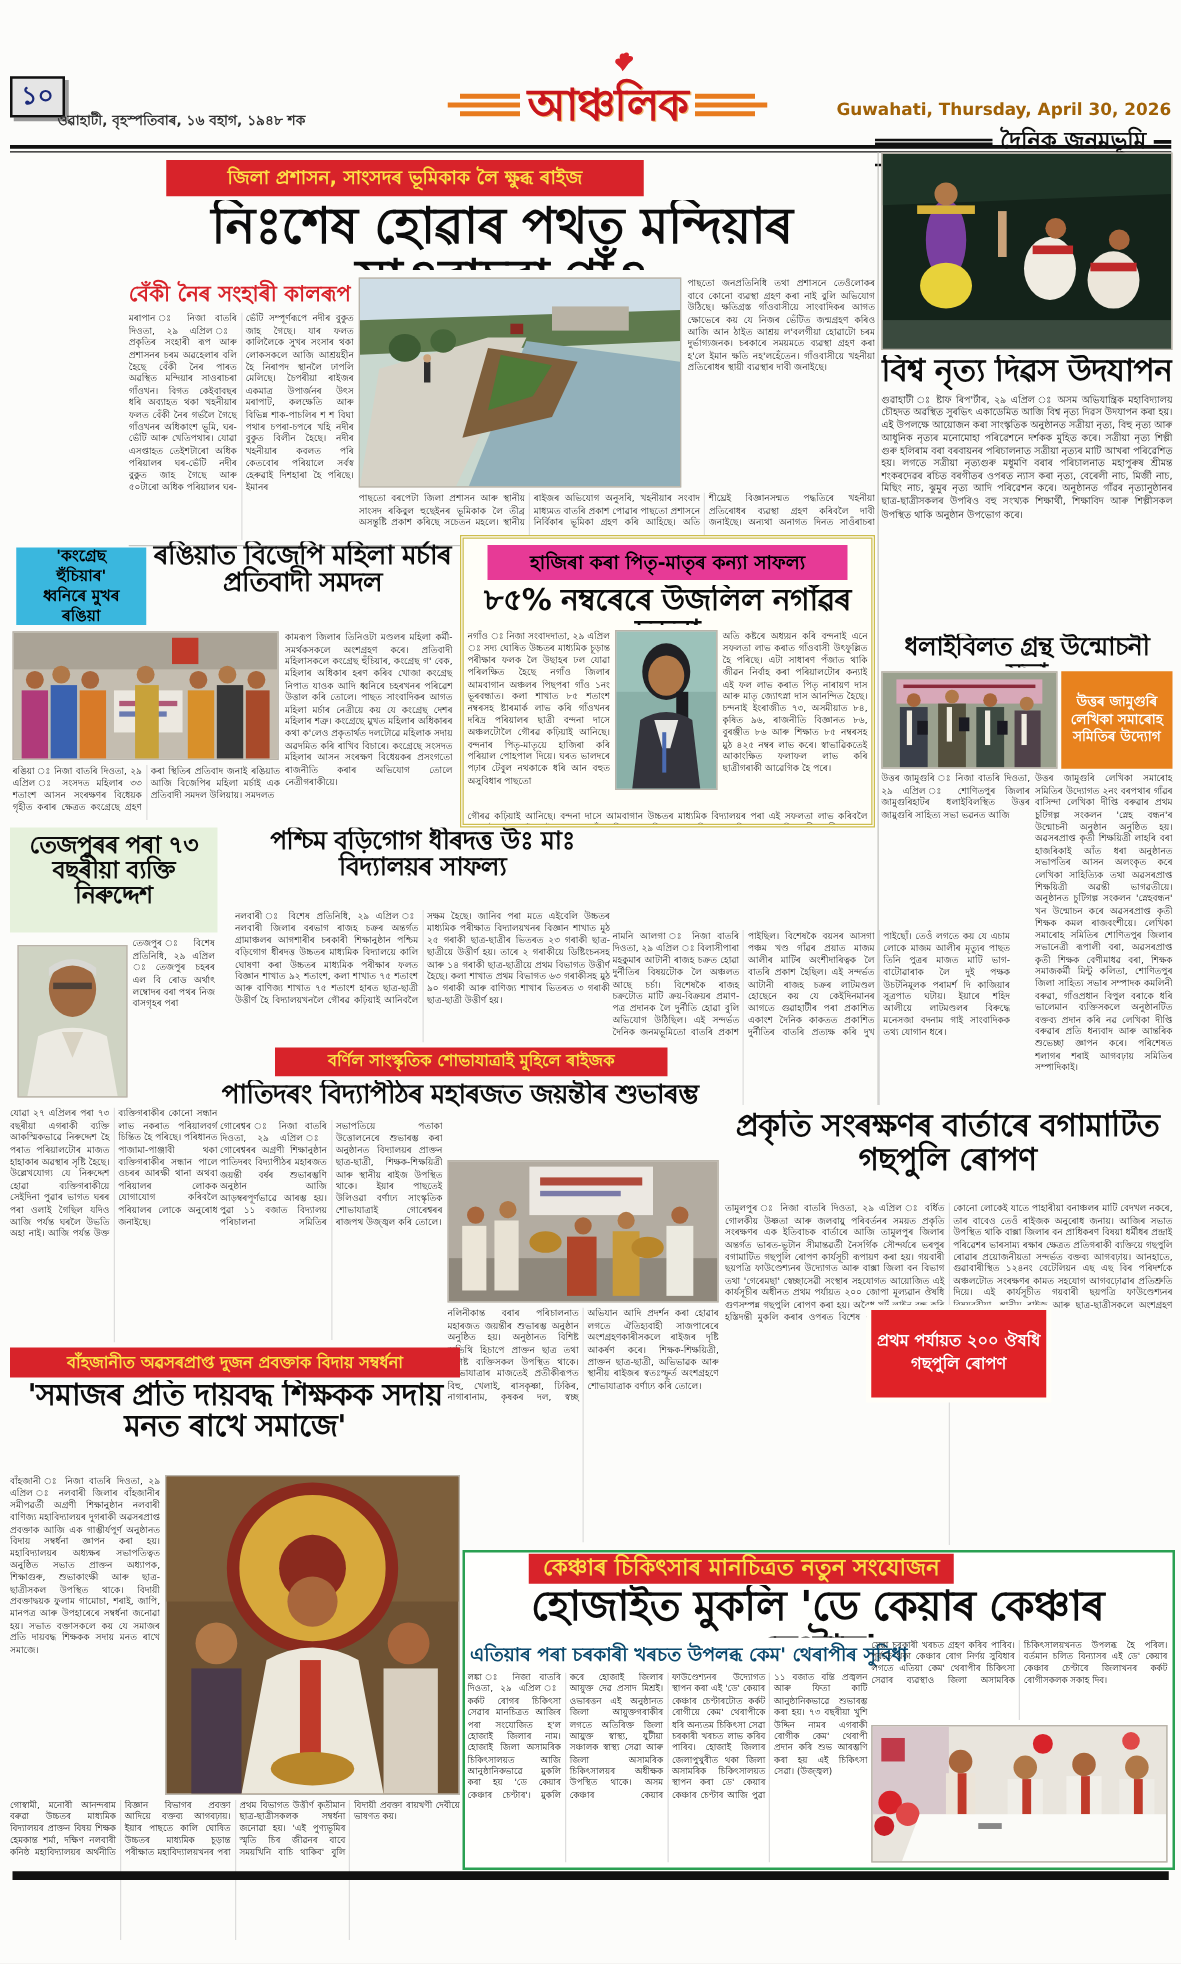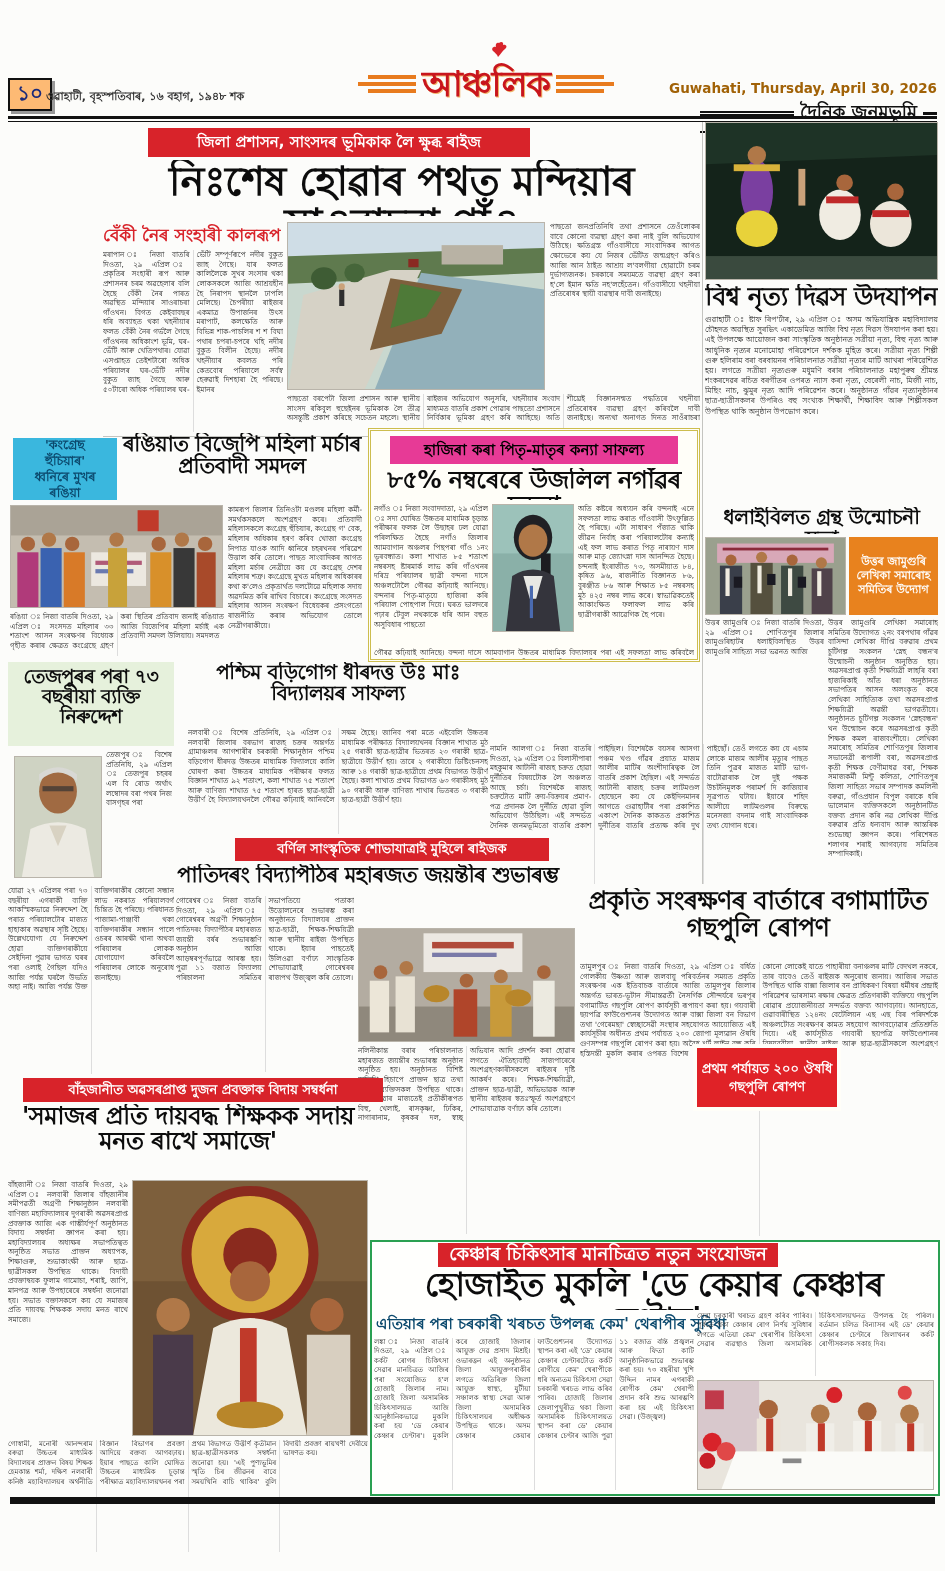--- a/index.html
+++ b/index.html
@@ -8,33 +8,33 @@
     position:relative; width:945px; height:1571px; margin:0 auto;
     background:#fcfcfa; overflow:hidden;
     font-family:"DejaVu Sans", sans-serif; color:#1a1a1a;
   }
   .abs { position:absolute; }
   .bt { font-size:7.2px; line-height:1.34; text-align:justify; overflow:hidden; color:#222; }
   .cols2 { column-count:2; column-gap:7px; column-rule:1px solid #ddd; }
   .cols3 { column-count:3; column-gap:7px; column-rule:1px solid #ddd; }
   .cols4 { column-count:4; column-gap:7px; column-rule:1px solid #ddd; }
   .hl { font-weight:900; color:#0c0c0c; line-height:1.06; text-align:center; letter-spacing:-0.5px; overflow:hidden; }
-  .banner { background:#d8232a; color:#ffffff; font-weight:bold; display:flex; align-items:center; justify-content:center; text-align:center; overflow:hidden;margin-left:15px; }
+  .banner { background:#d8232a; color:#fde047; font-weight:bold; display:flex; align-items:center; justify-content:center; text-align:center; overflow:hidden; }
   .photo { overflow:hidden; background:#cfcac0; border:1px solid #b9b4aa; }
   .photo svg { display:block; width:100%; height:100%; }
   .rule { background:#111; }
   .grule { background:#c4c4c0; }
   .subred { color:#d8232a; font-weight:900; white-space:nowrap; overflow:hidden; }
 </style>
 </head>
 <body>
 
 <div class="page">
 
-  <div class="abs" style="left:8px;top:78px;width:44px;height:33px;border:2px solid #111;box-shadow:3px 3px 0 #999;background:#fdba74;display:flex;align-items:center;justify-content:center;">
+  <div class="abs" style="left:8px;top:61px;width:44px;height:33px;border:2px solid #111;box-shadow:3px 3px 0 #999;background:#e5e5e5;display:flex;align-items:center;justify-content:center;">
     <span style="font-size:20px;font-weight:900;color:#1b2a7a;">১০</span>
   </div>
   <div class="abs" style="left:46px;top:88px;font-size:11px;font-weight:bold;color:#333;">ওৱাহাটী, বৃহস্পতিবাৰ, ১৬ বহাগ, ১৯৪৮ শক</div>
 
   <div class="abs" style="left:330px;top:58px;width:312px;height:56px;display:flex;align-items:center;justify-content:center;gap:6px;">
     <span>
       <svg width="58" height="22" viewBox="0 0 58 22">
           <rect x="10" y="2" width="48" height="4" fill="#e87b1e"></rect>
           <rect x="0" y="9" width="58" height="4" fill="#e87b1e"></rect>
           <rect x="10" y="16" width="48" height="4" fill="#e87b1e"></rect>
@@ -135,21 +135,21 @@
         <rect x="80" y="24" width="3" height="18" fill="#f0ece0"></rect>
       <rect x="20" y="28" width="6" height="8" fill="#1a1a22"></rect>
         <rect x="44" y="26" width="6" height="8" fill="#1a1a22"></rect>
       <rect x="66" y="28" width="6" height="8" fill="#1a1a22"></rect>
     </svg>
   </div>
   <div class="abs" style="left:849px;top:537px;width:89px;height:78px;background:#e8821e;color:#fff;font-weight:900;font-size:11px;line-height:1.25;display:flex;align-items:center;justify-content:center;text-align:center;padding:2px;">উত্তৰ জামুগুৰি লেখিকা সমাৰোহ সমিতিৰ উদ্যোগ</div>
   <div class="abs bt" style="left:705px;top:618px;width:119px;height:40px;">উত্তৰ জামুগুৰি ঃ নিজা বাতৰি দিওতা, ২৯ এপ্রিল ঃ শোণিতপুৰ জিলাৰ জামুগুৰিহাটৰ ধলাইবিলস্থিত উত্তৰ জামুগুৰি সাহিত্য সভা ভৱনত আজি</div>
   <div class="abs bt" style="left:828px;top:618px;width:110px;height:264px;">উত্তৰ জামুগুৰি লেখিকা সমাৰোহ সমিতিৰ উদ্যোগত ২নং বৰপথাৰ গাঁৱৰ বাসিন্দা লেখিকা দীপ্তি বৰুৱাৰ প্রথম চুটিগল্প সংকলন 'স্নেহ বন্ধন'ৰ উন্মোচনী অনুষ্ঠান অনুষ্ঠিত হয়। অৱসৰপ্রাপ্ত কৃতী শিক্ষয়িত্রী লাহৰি বৰা হাজৰিকাই আঁত ধৰা অনুষ্ঠানত সভাপতিৰ আসন অলংকৃত কৰে লেখিকা সাহিত্যিক তথা অৱসৰপ্রাপ্ত শিক্ষয়িত্রী অৱন্তী ভাগৱতীয়ে। অনুষ্ঠানত চুটিগল্প সংকলন 'স্নেহবন্ধন' খন উন্মোচন কৰে অৱসৰপ্রাপ্ত কৃতী শিক্ষক কমল ৰাজবংশীয়ে। লেখিকা সমাৰোহ সমিতিৰ শোণিতপুৰ জিলাৰ সভানেত্রী ৰূপালী বৰা, অৱসৰপ্রাপ্ত কৃতী শিক্ষক বেণীমাধৱ বৰা, শিক্ষক সমাজকর্মী মিন্টু কলিতা, শোণিতপুৰ জিলা সাহিত্য সভাৰ সম্পাদক কমলিনী বৰুৱা, গাঁওপ্রধান বিপুল বৰাকে ধৰি ভালেমান ব্যক্তিসকলে অনুষ্ঠানটিত বক্তব্য প্রদান কৰি নৱ লেখিকা দীপ্তি বৰুৱাৰ প্রতি ধন্যবাদ আৰু আন্তৰিক শুভেচ্ছা জ্ঞাপন কৰে। পৰিশেষত শলাগৰ শৰাই আগবঢ়ায় সমিতিৰ সম্পাদিকাই।</div>
 
-  <div class="abs" style="left:13px;top:438px;width:104px;height:62px;background:#3ab7de;color:#0c4a6e;font-weight:900;font-size:12.5px;line-height:1.3;display:flex;align-items:center;justify-content:center;text-align:center;padding:16px;">'কংগ্রেছ হুঁচিয়াৰ' ধ্বনিৰে মুখৰ ৰঙিয়া</div>
+  <div class="abs" style="left:13px;top:438px;width:104px;height:62px;background:#3ab7de;color:#000000;font-weight:900;font-size:12.5px;line-height:1.3;display:flex;align-items:center;justify-content:center;text-align:center;padding:16px;">'কংগ্রেছ হুঁচিয়াৰ' ধ্বনিৰে মুখৰ ৰঙিয়া</div>
   <div class="abs hl" style="left:122px;top:433px;width:240px;height:64px;font-size:21px;">ৰঙিয়াত বিজেপি মহিলা মৰ্চাৰ প্রতিবাদী সমদল</div>
   <div class="abs photo" style="left:10px;top:505px;width:213px;height:103px;">
     <svg viewBox="0 0 100 48" preserveAspectRatio="none">
       <rect width="100" height="48" fill="#c4bdb0"></rect>
       <rect x="0" y="0" width="100" height="14" fill="#aaa396"></rect>
       <rect x="60" y="2" width="10" height="10" fill="#c03a2a"></rect>
       <rect x="38" y="22" width="26" height="16" fill="#ece8e0"></rect>
       <rect x="40" y="26" width="22" height="2" fill="#b05a78"></rect>
       <rect x="40" y="30" width="18" height="2" fill="#6a7ab0"></rect>
       <circle cx="8" cy="18" r="3.4" fill="#a8663c"></circle>
@@ -230,21 +230,21 @@
       <rect x="61" y="26" width="10" height="24" fill="#c89a3a"></rect>
       <rect x="81" y="24" width="10" height="26" fill="#eceae0"></rect>
       <ellipse cx="36" cy="30" rx="6" ry="4" fill="#b8862a"></ellipse>
       <ellipse cx="74" cy="32" rx="6" ry="4" fill="#b8862a"></ellipse>
     </svg>
   </div>
   <div class="abs bt cols2" style="left:358px;top:1046px;width:217px;height:188px;">নলিনীকান্ত বৰাৰ পৰিচালনাত মহাৰজত জয়ন্তীৰ শুভাৰম্ভ অনুষ্ঠান অনুষ্ঠিত হয়। অনুষ্ঠানত বিশিষ্ট অতিথি হিচাপে প্রাক্তন ছাত্র তথা বিশিষ্ট ব্যক্তিসকল উপস্থিত থাকে। শোভাযাত্রাৰ মাজতেই প্রতীকীৰূপত বিহু, খেলাই, ৰাসকৃষ্ণা, ঢিকিৰ, নাগাৰানাম, কৃষকৰ দল, স্বচ্ছ অভিযান আদি প্রদর্শন কৰা হোৱাৰ লগতে ঐতিহ্যবাহী সাজপাৰেৰে অংশগ্রহণকাৰীসকলে ৰাইজৰ দৃষ্টি আকর্ষণ কৰে। শিক্ষক-শিক্ষয়িত্রী, প্রাক্তন ছাত্র-ছাত্রী, অভিভাৱক আৰু স্থানীয় ৰাইজৰ স্বতঃস্ফূর্ত অংশগ্রহণে শোভাযাত্রাক বর্ণাঢ্য কৰি তোলে।</div>
 
   <div class="abs hl" style="left:578px;top:888px;width:360px;height:70px;font-size:25px;">প্রকৃতি সংৰক্ষণৰ বার্তাৰে বগামাটিত গছপুলি ৰোপণ</div>
   <div class="abs bt cols2" style="left:580px;top:962px;width:358px;height:274px;">তামুলপুৰ ঃ নিজা বাতৰি দিওতা, ২৯ এপ্রিল ঃ বর্ধিত গোলকীয় উষ্ণতা আৰু জলবায়ু পৰিবর্তনৰ সময়ত প্রকৃতি সংৰক্ষণৰ এক ইতিবাচক বার্তাৰে আজি তামুলপুৰ জিলাৰ অন্তর্গত ভাৰত-ভূটান সীমান্তৱর্তী নৈসর্গিক সৌন্দর্যৰে ভৰপূৰ বগামাটিত গছপুলি ৰোপণ কার্যসূচী ৰূপায়ণ কৰা হয়। গয়বাৰী ছয়পত্রি ফাউণ্ডেশ্যনৰ উদ্যোগত আৰু বাক্সা জিলা বন বিভাগ তথা 'গেৰেমছা' স্বেচ্ছাসেৱী সংস্থাৰ সহযোগত আয়োজিত এই কার্যসূচীৰ অধীনত প্রথম পর্যায়ত ২০০ জোপা মূল্যৱান ঔষধি গুণসম্পন্ন গছপুলি ৰোপণ কৰা হয়। অবৈধ খর্ট লাইন বন্ধ কৰি হস্তিদন্তী মুকলি কৰাৰ ওপৰত বিশেষ গুৰুত্ব আৰোপ কৰে। কোনো লোকেই যাতে পাহাৰীয়া বনাঞ্চলৰ মাটি বেদখল নকৰে, তাৰ বাবেও তেওঁ ৰাইজক অনুৰোধ জনায়। আজিৰ সভাত উপস্থিত থাকি বাক্সা জিলাৰ বন প্রাধিকৰণ বিষয়া ধর্মীধৰ প্রন্দ্রাই পৰিৱেশৰ ভাৰসাম্য ৰক্ষাৰ ক্ষেত্রত প্রতিগৰাকী ব্যক্তিয়ে গছপুলি ৰোৱাৰ প্রয়োজনীয়তা সন্দর্ভত বক্তব্য আগবঢ়ায়। আনহাতে, গুৱাবাৰীস্থিত ১২৪নং বেটেলিয়ন এছ এছ বিৰ পৰিদর্শকে অঞ্চলটোত সংৰক্ষণৰ কামত সহযোগ আগবঢ়োৱাৰ প্রতিশ্রুতি দিয়ে। এই কার্যসূচীত গয়বাৰী ছয়পত্রি ফাউণ্ডেশ্যনৰ বিষয়ববীয়া, স্থানীয় ৰাইজ আৰু ছাত্র-ছাত্রীসকলে অংশগ্রহণ কৰে।</div>
-  <div class="abs" style="left:697px;top:1048px;width:140px;height:59px;background:#e02227;color:#fff;font-weight:900;font-size:13px;line-height:1.35;display:flex;align-items:center;justify-content:center;text-align:center;box-shadow:0 0 0 4px #fffef8;padding:2px;">প্রথম পর্যায়ত ২০০ ঔষধি গছপুলি ৰোপণ</div>
+  <div class="abs" style="left:697px;top:1048px;width:140px;height:70px;background:#e02227;color:#fff;font-weight:900;font-size:13px;line-height:1.35;display:flex;align-items:center;justify-content:center;text-align:center;box-shadow:0 0 0 4px #fffef8;padding:2px;">প্রথম পর্যায়ত ২০০ ঔষধি গছপুলি ৰোপণ</div>
 
   <div class="abs hl" style="left:8px;top:1104px;width:360px;height:72px;font-size:24px;">'সমাজৰ প্রতি দায়বদ্ধ শিক্ষকক সদায় মনত ৰাখে সমাজে'</div>
   <div class="abs banner" style="left:8px;top:1078px;width:360px;height:24px;font-size:13px;">বাঁহজানীত অৱসৰপ্রাপ্ত দুজন প্রবক্তাক বিদায় সম্বর্ধনা</div>
   <div class="abs bt" style="left:8px;top:1180px;width:120px;height:256px;">বাঁহজানী ঃ নিজা বাতৰি দিওতা, ২৯ এপ্রিল ঃ নলবাৰী জিলাৰ বাঁহজানীৰ সমীপৱর্তী অগ্রণী শিক্ষানুষ্ঠান নলবাৰী বাণিজ্য মহাবিদ্যালয়ৰ দুগৰাকী অৱসৰপ্রাপ্ত প্রবক্তাক আজি এক গাম্ভীর্যপূর্ণ অনুষ্ঠানত বিদায় সম্বর্ধনা জ্ঞাপন কৰা হয়। মহাবিদ্যালয়ৰ অধ্যক্ষৰ সভাপতিত্বত অনুষ্ঠিত সভাত প্রাক্তন অধ্যাপক, শিক্ষাগুৰু, শুভাকাংক্ষী আৰু ছাত্র-ছাত্রীসকল উপস্থিত থাকে। বিদায়ী প্রবক্তাদ্বয়ক ফুলাম গামোচা, শৰাই, জাপি, মানপত্র আৰু উপহাৰেৰে সম্বর্ধনা জনোৱা হয়। সভাত বক্তাসকলে কয় যে সমাজৰ প্রতি দায়বদ্ধ শিক্ষকক সদায় মনত ৰাখে সমাজে।</div>
   <div class="abs photo" style="left:132px;top:1180px;width:236px;height:256px;">
     <svg viewBox="0 0 70 76" preserveAspectRatio="none">
       <rect width="70" height="76" fill="#6e5233"></rect>
       <rect x="0" y="0" width="70" height="30" fill="#7d5f3c"></rect>
       <circle cx="35" cy="22" r="19" fill="#d8a93c"></circle>
       <circle cx="35" cy="22" r="19" fill="none" stroke="#8a2a1e" stroke-width="3"></circle>

